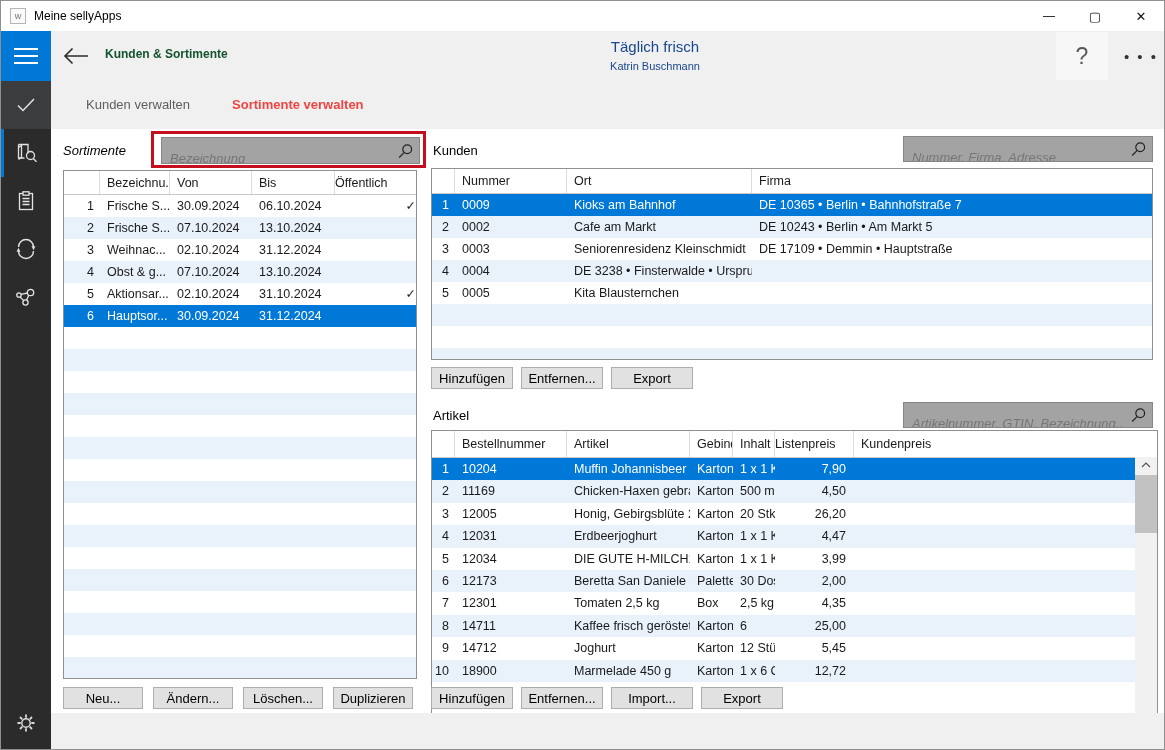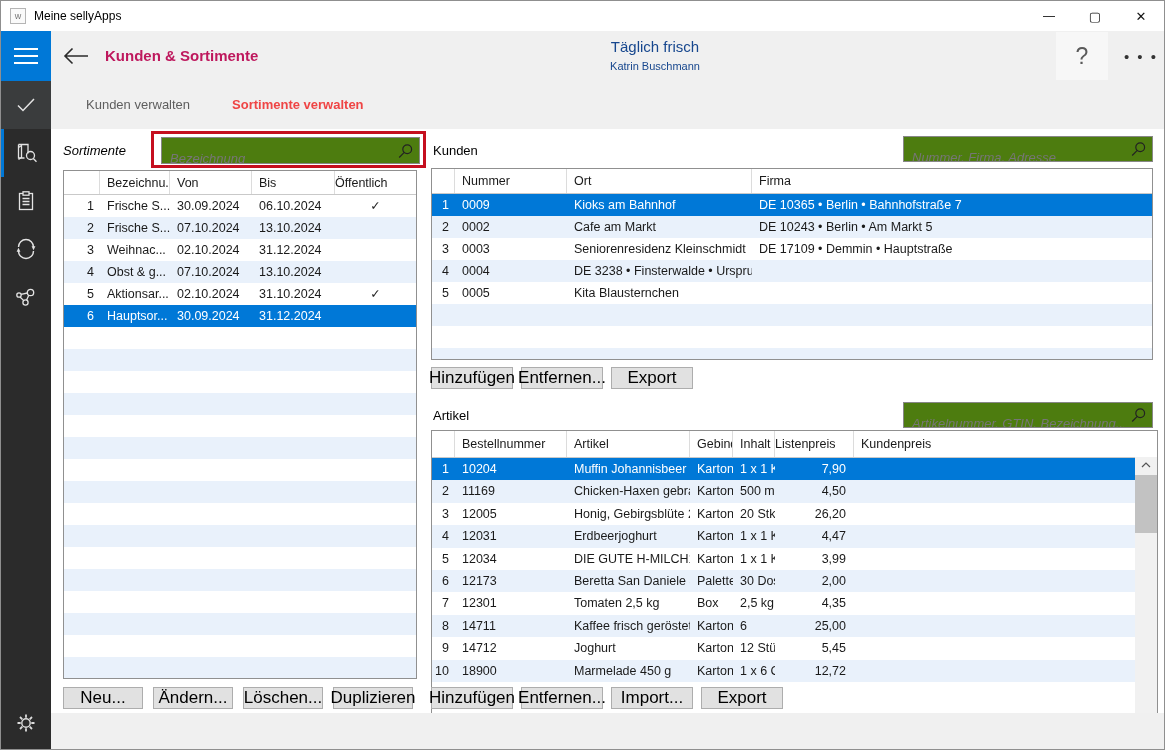--- a/index.html
+++ b/index.html
@@ -16,76 +16,76 @@
   .tb-title{margin-left:8px;font-size:12px;color:#000;}
   .win-controls{position:absolute;right:0;top:0;display:flex;height:30px;}
   .win-btn{width:46px;height:30px;display:flex;align-items:center;justify-content:center;font-size:12px;color:#111;}
   .win-btn.max{font-size:13px;}
   .win-btn.close{font-size:13px;}
   
   .headerband{position:absolute;left:50px;top:30px;right:0;height:98px;background:var(--band-bg);}
   .hamburger{position:absolute;left:0;top:30px;width:50px;height:50px;background:var(--accent);
     display:flex;align-items:center;justify-content:center;}
   .back-btn{position:absolute;left:59px;top:42px;width:32px;height:26px;display:flex;align-items:center;justify-content:center;}
-  .page-title{position:absolute;left:104px;top:46px;font-size:15px;font-weight:bold;color:#be185d;}
+  .page-title{position:absolute;left:104px;top:46px;font-size:12px;font-weight:bold;color:#14532d;}
   .company{position:absolute;left:538px;top:37px;width:232px;text-align:center;color:var(--company-text);}
   .company .name{font-size:15px;}
   .company .user{font-size:11px;margin-top:5px;}
   .help-btn{position:absolute;left:1055px;top:31px;width:52px;height:48px;background:#f7f7f7;
     display:flex;align-items:center;justify-content:center;font-size:23px;font-weight:300;color:#5a5a5a;}
   .more-btn{position:absolute;left:1118px;top:31px;width:44px;height:48px;
     display:flex;align-items:center;justify-content:center;font-size:15px;letter-spacing:2px;color:#333;}
   .tabs{position:absolute;left:85px;top:96px;display:flex;gap:22px;font-size:13px;}
   .tab{color:#5e5e5e;}
   .tab.active{color:#ef4444;font-weight:bold;margin-left:20px;}
   
   .sidebar{position:absolute;left:0;top:80px;width:50px;bottom:0;background:var(--sidebar-bg);}
   .side-item{width:50px;height:48px;display:flex;align-items:center;justify-content:center;position:relative;}
   .side-item.hovered{background:#3a3c3d;}
   .side-item.active::before{content:'';position:absolute;left:0;top:0;width:3px;height:100%;background:var(--accent);}
   .side-item.settings{position:absolute;bottom:2px;left:0;}
   
   .panel-label{position:absolute;font-size:13px;color:#000;}
   .searchbox{position:absolute;background:#fff;}
-  .searchbox input{width:100%;height:100%;box-sizing:border-box;border:1px solid #878787;background:#4d7c0f;
+  .searchbox input{width:100%;height:100%;box-sizing:border-box;border:1px solid #878787;background:#a3a3a3;
     padding:16px 28px 0 8px;font-size:13px;font-family:inherit;color:#222;}
   .searchbox input::placeholder{font-style:italic;color:#767676;opacity:1;}
   .search-icon{position:absolute;right:7px;top:50%;transform:translateY(-50%);pointer-events:none;}
   .annotation{position:absolute;left:150px;top:130px;width:275px;height:37px;border:3px solid var(--annotation);
     box-sizing:border-box;z-index:6;pointer-events:none;}
   
   .table{position:absolute;border:1px solid #909090;box-sizing:border-box;background:#fff;overflow:hidden;}
   .thead{display:grid;border-bottom:1px solid #c9c9c9;font-size:12.5px;background:#fff;}
   .thead .hcell{display:flex;align-items:center;padding-left:7px;white-space:nowrap;overflow:hidden;
     border-right:1px solid #dcdcdc;box-sizing:border-box;}
   .thead .hcell:last-child{border-right:none;}
   .trow{display:grid;font-size:12.5px;}
   .cell{white-space:nowrap;overflow:hidden;padding-left:7px;}
   .row-s{grid-template-columns:36px 70px 82px 83px 1fr;}
   .row-k{grid-template-columns:23px 112px 185px 1fr;}
   .row-a{grid-template-columns:23px 112px 123px 43px 42px 79px 1fr;}
   .row-s>:first-child,.row-k>:first-child,.row-a>:first-child{padding-left:0;padding-right:6px;text-align:right;}
-  .row-s>:nth-child(5){text-align:center;padding-left:0;}
+  .row-s>:nth-child(5){text-align:right;padding-left:0;}
   .row-a>:nth-child(6){text-align:right;padding-right:8px;padding-left:0;}
   .thead.row-s{height:23px;}
   .thead.row-k{height:24px;}
   .thead.row-a{height:26px;}
   #sortimente-table .trow,#kunden-table .trow{height:22px;line-height:22px;}
   #artikel-table .trow{height:22.4px;line-height:22.4px;}
   .trow.alt{background:var(--alt-row);}
   .trow.sel{background:var(--selection);color:#fff;}
   #artikel-table .tbody{width:703px;}
   
   .vscroll{position:absolute;top:26px;right:0;bottom:0;width:22px;background:#f1f1f1;}
   .vs-btn{position:absolute;left:0;width:22px;height:16px;display:flex;align-items:center;justify-content:center;}
   .vs-btn.up{top:0;} .vs-btn.down{bottom:0;}
   .vs-thumb{position:absolute;left:0;top:18px;width:22px;height:58px;background:#c2c2c2;}
   
   .btnrow{position:absolute;display:flex;}
-  .btn{height:22px;background:#e1e1e1;border:1px solid #adadad;box-sizing:border-box;font-size:17px;
+  .btn{height:22px;background:#e1e1e1;border:1px solid #adadad;box-sizing:border-box;font-size:13px;
     font-family:inherit;color:#000;display:flex;align-items:center;justify-content:center;}
   .btnrow.left .btn{width:80px;margin-right:10px;}
   .btnrow.right .btn{width:82px;margin-right:8px;}
   
   .footer{position:absolute;left:50px;right:0;bottom:0;height:36px;background:var(--band-bg);}
 </style>
 </head>
 <body>
 
 <div class="window">

